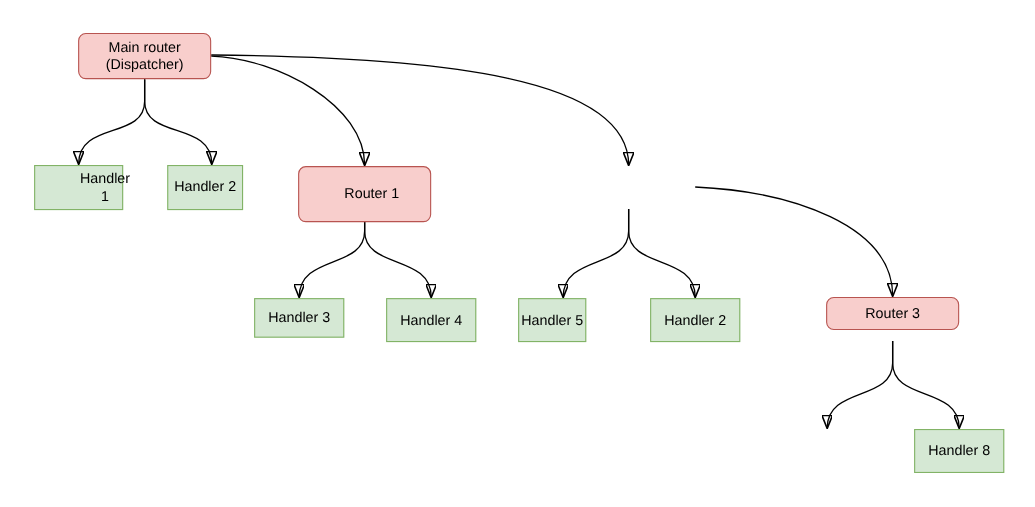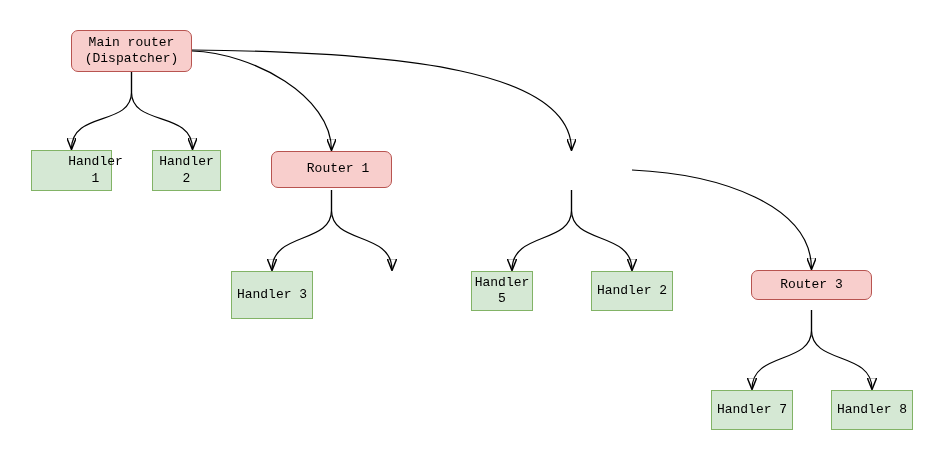--- a/index.html
+++ b/index.html
@@ -30,21 +30,20 @@
     position: absolute;
     box-sizing: border-box;
     display: flex;
     align-items: center;
     justify-content: center;
     text-align: center;
     font-size: 13px;
     line-height: 1.25;
     color: #000000;
     white-space: pre-line;
-    font-family: Liberation Mono, monospace;
   }
   .router {
     background: #f8cecc;
     border: 1px solid #b85450;
     border-radius: 7px;
   }
   .handler {
     background: #d5e8d4;
     border: 1px solid #82b366;
   }
@@ -73,29 +72,29 @@
     <path d="M 811.5 310 L 811.5 330 C 811.5 365 872 351 872 389" marker-end="url(#arrow)"></path>
   </svg>
 
   <div class="node router" style="left:71px; top:30px; width:121px; height:42px;">Main router
 (Dispatcher)</div>
 
   <div class="node handler" style="left:31px; top:150px; width:81px; height:41px;padding-left:48px;">Handler 1</div>
 
   <div class="node handler" style="left:152px; top:150px; width:69px; height:41px;">Handler 2</div>
 
-  <div class="node router" style="left:271px; top:151px; width:121px; height:37px;padding-left:13px;">Router 1</div>
+  <div class="node router" style="left:271px; top:151px; width:121px; height:51px;padding-left:13px;">Router 1</div>
 
 
-  <div class="node handler" style="left:231px; top:271px; width:82px; height:48px;">Handler 3</div>
+  <div class="node handler" style="left:231px; top:271px; width:82px; height:36px;">Handler 3</div>
 
+  <div class="node handler" style="left:351px; top:271px; width:82px; height:40px;">Handler 4</div>
 
   <div class="node handler" style="left:471px; top:271px; width:62px; height:40px;">Handler 5</div>
 
   <div class="node handler" style="left:591px; top:271px; width:82px; height:40px;">Handler 2</div>
 
   <div class="node router" style="left:751px; top:270px; width:121px; height:30px;">Router 3</div>
 
-  <div class="node handler" style="left:711px; top:390px; width:82px; height:40px;">Handler 7</div>
 
   <div class="node handler" style="left:831px; top:390px; width:82px; height:40px;text-align:center;">Handler 8</div>
 
 </div>
 
 </body></html>

